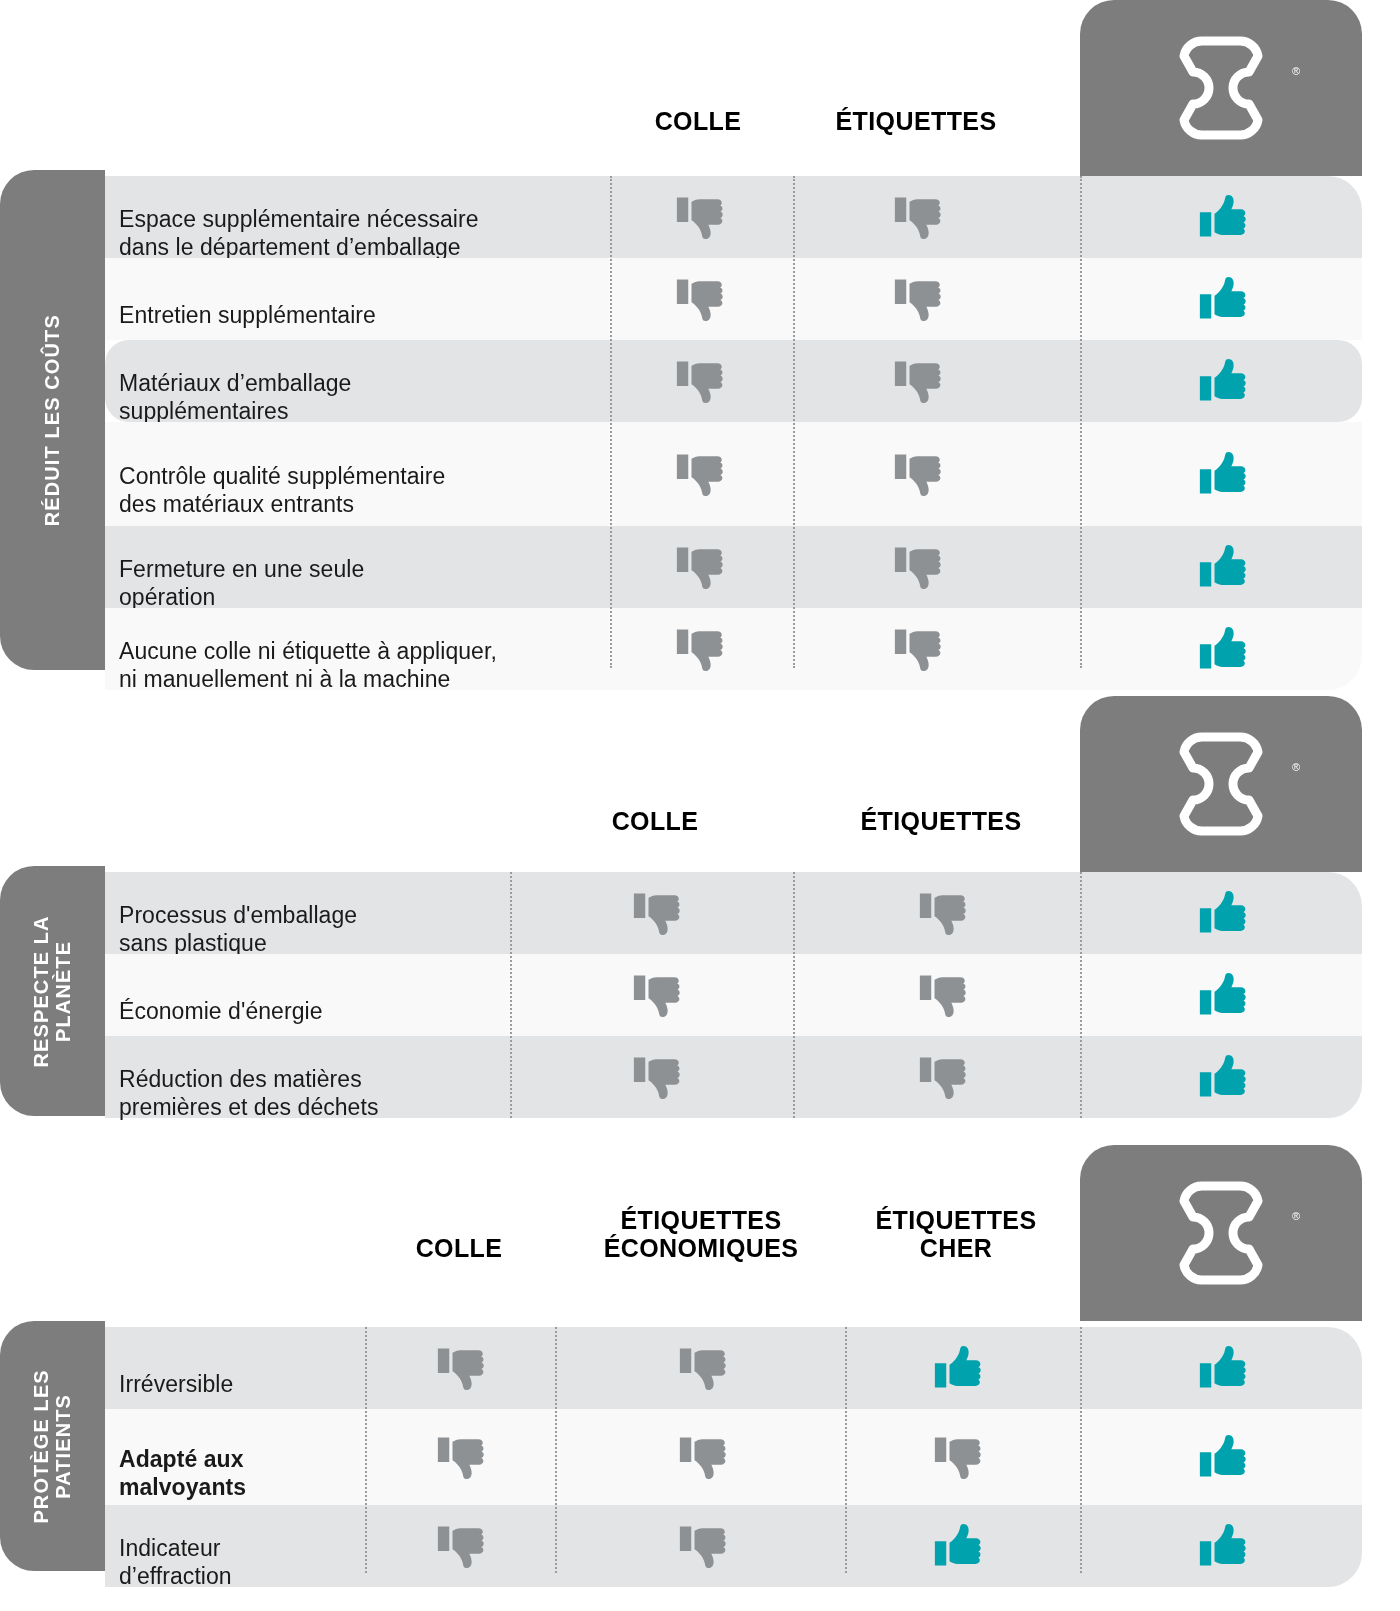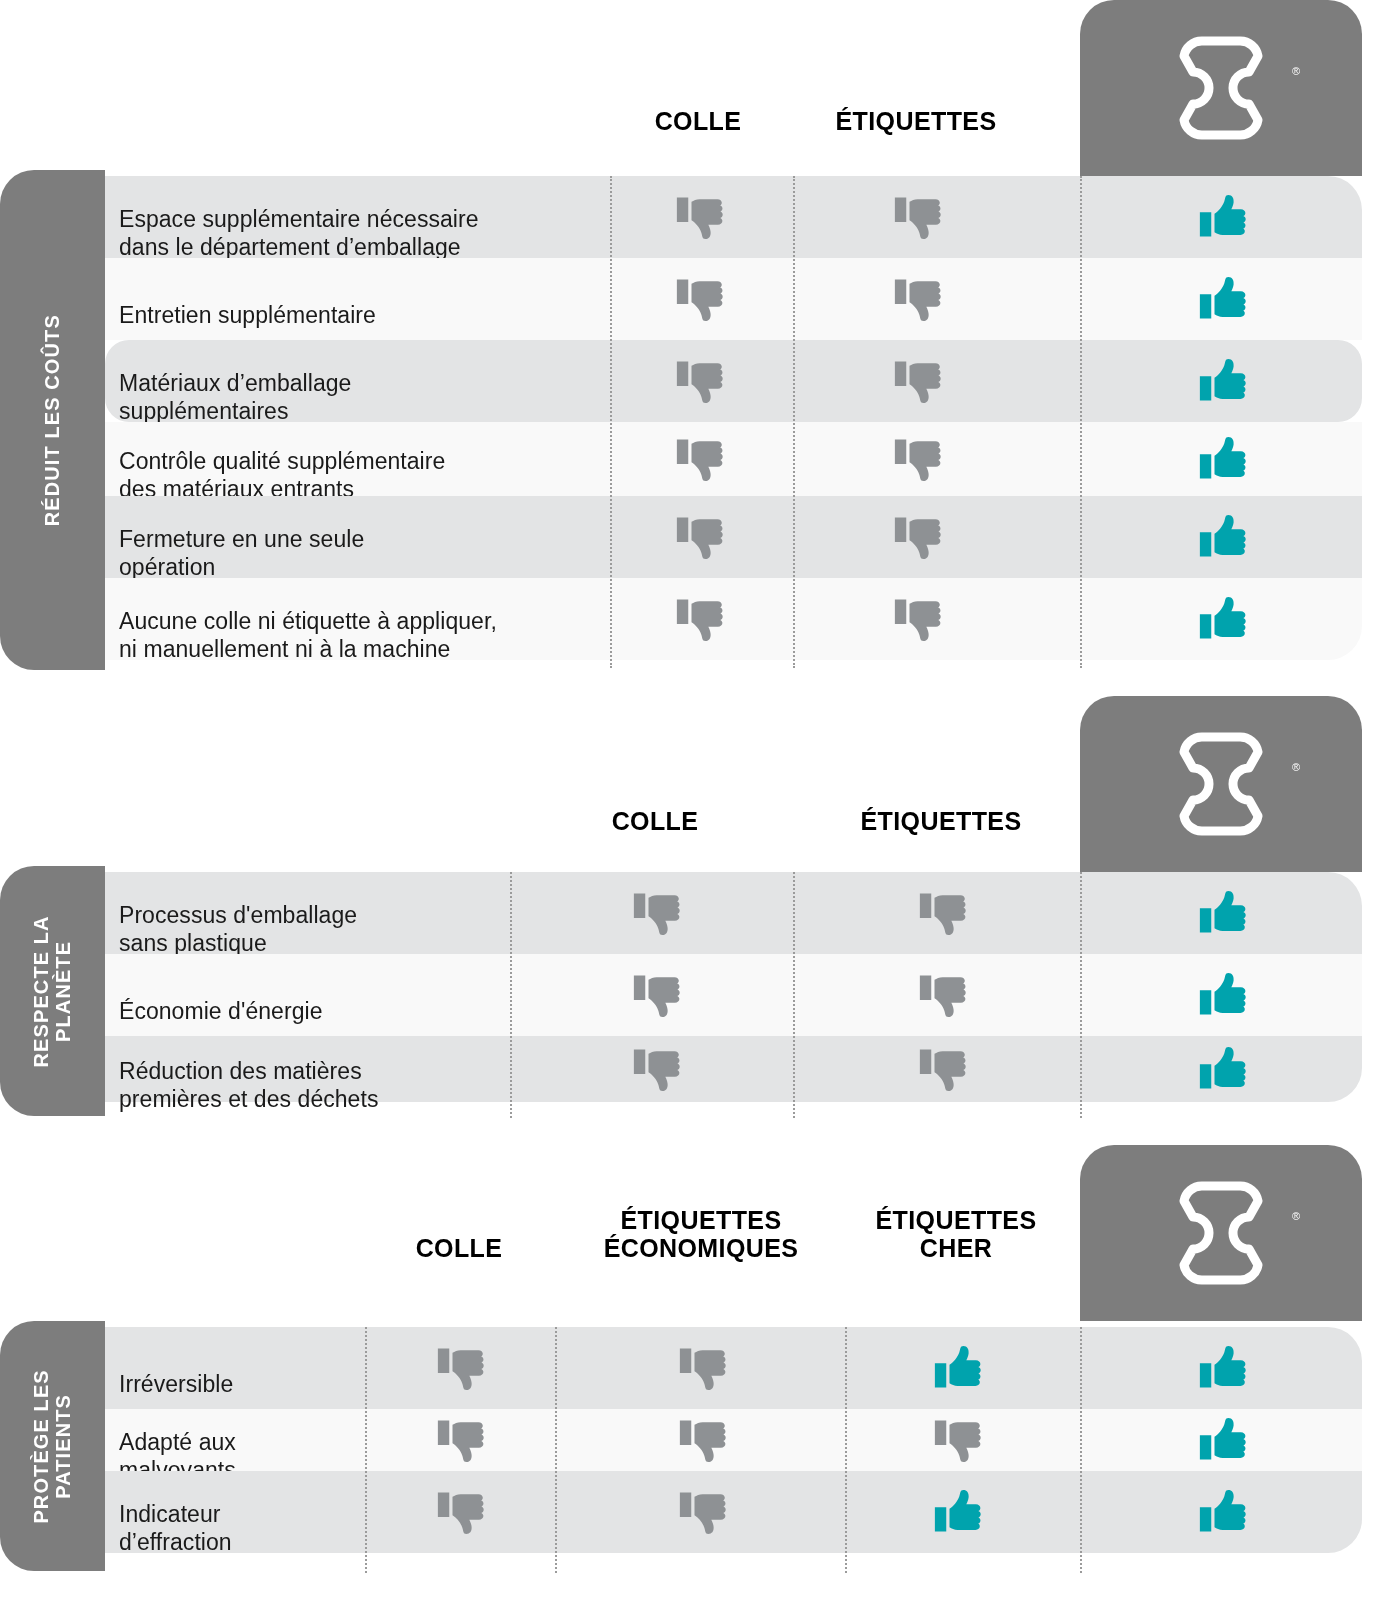--- a/index.html
+++ b/index.html
@@ -179,21 +179,21 @@
               <svg class="thumb down" width="52" height="46" viewBox="0 0 64 56" aria-hidden="true">
                 <path d="M6 22 h14 v30 H6 z M24 24 c5 -3 10 -9 12 -15 c1.5 -4.5 1 -8 5 -8 c5 0 7 4 6.5 9 c-0.3 3 -1.6 6 -2.8 8.4 h11.8 c3.2 0 5.5 2.2 5.5 4.6 c0 2 -1.2 3.3 -2.6 3.9 c1.8 0.5 3 2 3 3.9 c0 1.9 -1.2 3.3 -2.8 3.9 c1.5 0.6 2.5 2 2.5 3.7 c0 1.9 -1.2 3.3 -2.8 3.8 c1.2 0.7 2 1.9 2 3.3 c0 2.4 -2.2 4.5 -5.3 4.5 H34 c-4 0 -7.5 -1.6 -10 -3.2 z" transform="translate(0,56) scale(1,-1)"></path>
               </svg>
             </div>
             <div class="cell" style="left:1116px;width:120px;">
               <svg class="thumb up" width="52" height="46" viewBox="0 0 64 56" aria-hidden="true">
                 <path d="M6 22 h14 v30 H6 z M24 24 c5 -3 10 -9 12 -15 c1.5 -4.5 1 -8 5 -8 c5 0 7 4 6.5 9 c-0.3 3 -1.6 6 -2.8 8.4 h11.8 c3.2 0 5.5 2.2 5.5 4.6 c0 2 -1.2 3.3 -2.6 3.9 c1.8 0.5 3 2 3 3.9 c0 1.9 -1.2 3.3 -2.8 3.9 c1.5 0.6 2.5 2 2.5 3.7 c0 1.9 -1.2 3.3 -2.8 3.8 c1.2 0.7 2 1.9 2 3.3 c0 2.4 -2.2 4.5 -5.3 4.5 H34 c-4 0 -7.5 -1.6 -10 -3.2 z"></path>
               </svg>
             </div>
           </div>
-          <div class="row even" style="height:74px;text-decoration:underline;">
+          <div class="row even" style="height:104px;text-decoration:underline;">
             <div class="row-label">Contrôle qualité supplémentaire<br>des matériaux entrants</div>
             <div class="cell" style="left:593px;width:120px;">
               <svg class="thumb down" width="52" height="46" viewBox="0 0 64 56" aria-hidden="true">
                 <path d="M6 22 h14 v30 H6 z M24 24 c5 -3 10 -9 12 -15 c1.5 -4.5 1 -8 5 -8 c5 0 7 4 6.5 9 c-0.3 3 -1.6 6 -2.8 8.4 h11.8 c3.2 0 5.5 2.2 5.5 4.6 c0 2 -1.2 3.3 -2.6 3.9 c1.8 0.5 3 2 3 3.9 c0 1.9 -1.2 3.3 -2.8 3.9 c1.5 0.6 2.5 2 2.5 3.7 c0 1.9 -1.2 3.3 -2.8 3.8 c1.2 0.7 2 1.9 2 3.3 c0 2.4 -2.2 4.5 -5.3 4.5 H34 c-4 0 -7.5 -1.6 -10 -3.2 z" transform="translate(0,56) scale(1,-1)"></path>
               </svg>
             </div>
             <div class="cell" style="left:811px;width:120px;">
               <svg class="thumb down" width="52" height="46" viewBox="0 0 64 56" aria-hidden="true">
                 <path d="M6 22 h14 v30 H6 z M24 24 c5 -3 10 -9 12 -15 c1.5 -4.5 1 -8 5 -8 c5 0 7 4 6.5 9 c-0.3 3 -1.6 6 -2.8 8.4 h11.8 c3.2 0 5.5 2.2 5.5 4.6 c0 2 -1.2 3.3 -2.6 3.9 c1.8 0.5 3 2 3 3.9 c0 1.9 -1.2 3.3 -2.8 3.9 c1.5 0.6 2.5 2 2.5 3.7 c0 1.9 -1.2 3.3 -2.8 3.8 c1.2 0.7 2 1.9 2 3.3 c0 2.4 -2.2 4.5 -5.3 4.5 H34 c-4 0 -7.5 -1.6 -10 -3.2 z" transform="translate(0,56) scale(1,-1)"></path>
               </svg>
@@ -289,21 +289,21 @@
               <svg class="thumb down" width="52" height="46" viewBox="0 0 64 56" aria-hidden="true">
                 <path d="M6 22 h14 v30 H6 z M24 24 c5 -3 10 -9 12 -15 c1.5 -4.5 1 -8 5 -8 c5 0 7 4 6.5 9 c-0.3 3 -1.6 6 -2.8 8.4 h11.8 c3.2 0 5.5 2.2 5.5 4.6 c0 2 -1.2 3.3 -2.6 3.9 c1.8 0.5 3 2 3 3.9 c0 1.9 -1.2 3.3 -2.8 3.9 c1.5 0.6 2.5 2 2.5 3.7 c0 1.9 -1.2 3.3 -2.8 3.8 c1.2 0.7 2 1.9 2 3.3 c0 2.4 -2.2 4.5 -5.3 4.5 H34 c-4 0 -7.5 -1.6 -10 -3.2 z" transform="translate(0,56) scale(1,-1)"></path>
               </svg>
             </div>
             <div class="cell" style="left:1116px;width:120px;">
               <svg class="thumb up" width="52" height="46" viewBox="0 0 64 56" aria-hidden="true">
                 <path d="M6 22 h14 v30 H6 z M24 24 c5 -3 10 -9 12 -15 c1.5 -4.5 1 -8 5 -8 c5 0 7 4 6.5 9 c-0.3 3 -1.6 6 -2.8 8.4 h11.8 c3.2 0 5.5 2.2 5.5 4.6 c0 2 -1.2 3.3 -2.6 3.9 c1.8 0.5 3 2 3 3.9 c0 1.9 -1.2 3.3 -2.8 3.9 c1.5 0.6 2.5 2 2.5 3.7 c0 1.9 -1.2 3.3 -2.8 3.8 c1.2 0.7 2 1.9 2 3.3 c0 2.4 -2.2 4.5 -5.3 4.5 H34 c-4 0 -7.5 -1.6 -10 -3.2 z"></path>
               </svg>
             </div>
           </div>
-          <div class="row odd rounded-br" style="height:66px;">
+          <div class="row odd rounded-br" style="height:82px;">
             <div class="row-label">Réduction des matières<br>premières et des déchets</div>
             <div class="cell" style="left:550px;width:120px;">
               <svg class="thumb down" width="52" height="46" viewBox="0 0 64 56" aria-hidden="true">
                 <path d="M6 22 h14 v30 H6 z M24 24 c5 -3 10 -9 12 -15 c1.5 -4.5 1 -8 5 -8 c5 0 7 4 6.5 9 c-0.3 3 -1.6 6 -2.8 8.4 h11.8 c3.2 0 5.5 2.2 5.5 4.6 c0 2 -1.2 3.3 -2.6 3.9 c1.8 0.5 3 2 3 3.9 c0 1.9 -1.2 3.3 -2.8 3.9 c1.5 0.6 2.5 2 2.5 3.7 c0 1.9 -1.2 3.3 -2.8 3.8 c1.2 0.7 2 1.9 2 3.3 c0 2.4 -2.2 4.5 -5.3 4.5 H34 c-4 0 -7.5 -1.6 -10 -3.2 z" transform="translate(0,56) scale(1,-1)"></path>
               </svg>
             </div>
             <div class="cell" style="left:836px;width:120px;">
               <svg class="thumb down" width="52" height="46" viewBox="0 0 64 56" aria-hidden="true">
                 <path d="M6 22 h14 v30 H6 z M24 24 c5 -3 10 -9 12 -15 c1.5 -4.5 1 -8 5 -8 c5 0 7 4 6.5 9 c-0.3 3 -1.6 6 -2.8 8.4 h11.8 c3.2 0 5.5 2.2 5.5 4.6 c0 2 -1.2 3.3 -2.6 3.9 c1.8 0.5 3 2 3 3.9 c0 1.9 -1.2 3.3 -2.8 3.9 c1.5 0.6 2.5 2 2.5 3.7 c0 1.9 -1.2 3.3 -2.8 3.8 c1.2 0.7 2 1.9 2 3.3 c0 2.4 -2.2 4.5 -5.3 4.5 H34 c-4 0 -7.5 -1.6 -10 -3.2 z" transform="translate(0,56) scale(1,-1)"></path>
               </svg>
@@ -351,21 +351,21 @@
               <svg class="thumb up" width="52" height="46" viewBox="0 0 64 56" aria-hidden="true">
                 <path d="M6 22 h14 v30 H6 z M24 24 c5 -3 10 -9 12 -15 c1.5 -4.5 1 -8 5 -8 c5 0 7 4 6.5 9 c-0.3 3 -1.6 6 -2.8 8.4 h11.8 c3.2 0 5.5 2.2 5.5 4.6 c0 2 -1.2 3.3 -2.6 3.9 c1.8 0.5 3 2 3 3.9 c0 1.9 -1.2 3.3 -2.8 3.9 c1.5 0.6 2.5 2 2.5 3.7 c0 1.9 -1.2 3.3 -2.8 3.8 c1.2 0.7 2 1.9 2 3.3 c0 2.4 -2.2 4.5 -5.3 4.5 H34 c-4 0 -7.5 -1.6 -10 -3.2 z"></path>
               </svg>
             </div>
             <div class="cell" style="left:1116px;width:120px;">
               <svg class="thumb up" width="52" height="46" viewBox="0 0 64 56" aria-hidden="true">
                 <path d="M6 22 h14 v30 H6 z M24 24 c5 -3 10 -9 12 -15 c1.5 -4.5 1 -8 5 -8 c5 0 7 4 6.5 9 c-0.3 3 -1.6 6 -2.8 8.4 h11.8 c3.2 0 5.5 2.2 5.5 4.6 c0 2 -1.2 3.3 -2.6 3.9 c1.8 0.5 3 2 3 3.9 c0 1.9 -1.2 3.3 -2.8 3.9 c1.5 0.6 2.5 2 2.5 3.7 c0 1.9 -1.2 3.3 -2.8 3.8 c1.2 0.7 2 1.9 2 3.3 c0 2.4 -2.2 4.5 -5.3 4.5 H34 c-4 0 -7.5 -1.6 -10 -3.2 z"></path>
               </svg>
             </div>
           </div>
-          <div class="row even" style="height:62px;">
+          <div class="row even" style="height:96px;font-weight:bold;">
             <div class="row-label">Adapté aux<br>malvoyants</div>
             <div class="cell" style="left:354px;width:120px;">
               <svg class="thumb down" width="52" height="46" viewBox="0 0 64 56" aria-hidden="true">
                 <path d="M6 22 h14 v30 H6 z M24 24 c5 -3 10 -9 12 -15 c1.5 -4.5 1 -8 5 -8 c5 0 7 4 6.5 9 c-0.3 3 -1.6 6 -2.8 8.4 h11.8 c3.2 0 5.5 2.2 5.5 4.6 c0 2 -1.2 3.3 -2.6 3.9 c1.8 0.5 3 2 3 3.9 c0 1.9 -1.2 3.3 -2.8 3.9 c1.5 0.6 2.5 2 2.5 3.7 c0 1.9 -1.2 3.3 -2.8 3.8 c1.2 0.7 2 1.9 2 3.3 c0 2.4 -2.2 4.5 -5.3 4.5 H34 c-4 0 -7.5 -1.6 -10 -3.2 z" transform="translate(0,56) scale(1,-1)"></path>
               </svg>
             </div>
             <div class="cell" style="left:596px;width:120px;">
               <svg class="thumb down" width="52" height="46" viewBox="0 0 64 56" aria-hidden="true">
                 <path d="M6 22 h14 v30 H6 z M24 24 c5 -3 10 -9 12 -15 c1.5 -4.5 1 -8 5 -8 c5 0 7 4 6.5 9 c-0.3 3 -1.6 6 -2.8 8.4 h11.8 c3.2 0 5.5 2.2 5.5 4.6 c0 2 -1.2 3.3 -2.6 3.9 c1.8 0.5 3 2 3 3.9 c0 1.9 -1.2 3.3 -2.8 3.9 c1.5 0.6 2.5 2 2.5 3.7 c0 1.9 -1.2 3.3 -2.8 3.8 c1.2 0.7 2 1.9 2 3.3 c0 2.4 -2.2 4.5 -5.3 4.5 H34 c-4 0 -7.5 -1.6 -10 -3.2 z" transform="translate(0,56) scale(1,-1)"></path>
               </svg>

